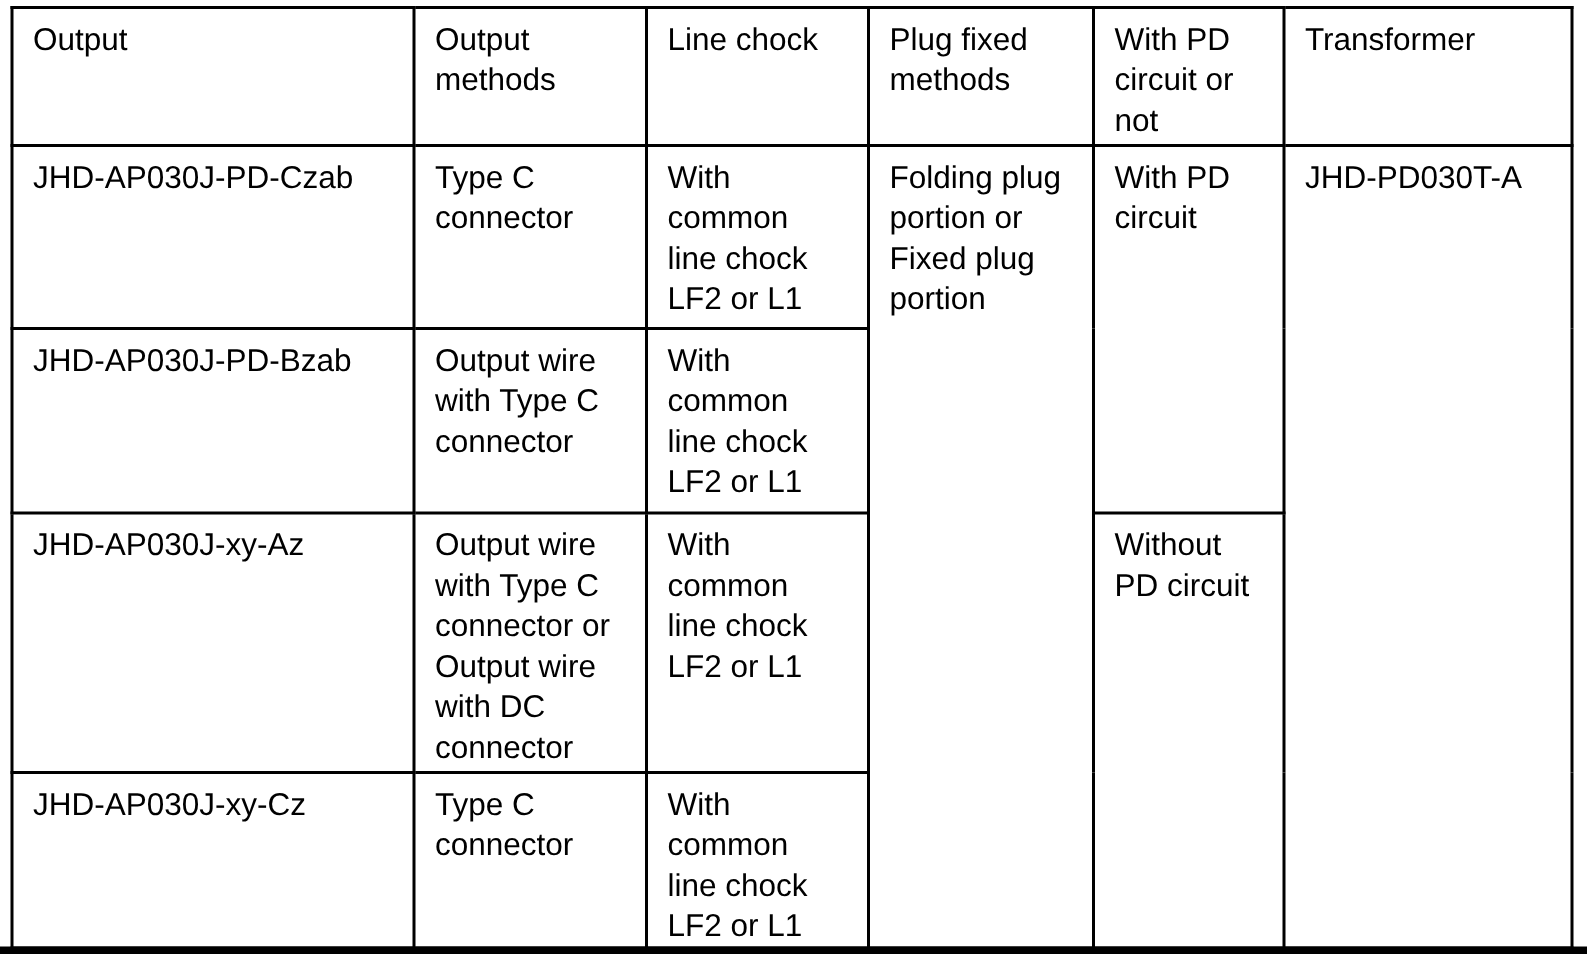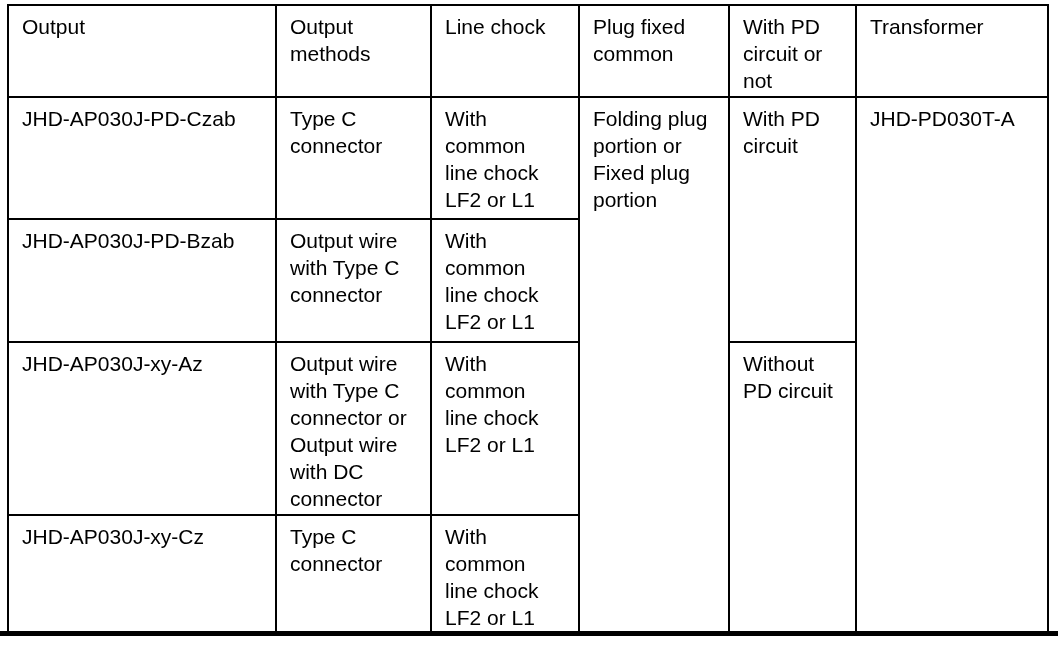--- a/index.html
+++ b/index.html
@@ -69,21 +69,21 @@
         <col class="c5">
         <col class="c6">
     </colgroup>
     <tbody>
       <tr class="hdr">
         <th>Output</th>
         <th>Output
 methods</th>
         <th>Line chock</th>
         <th>Plug fixed
-common</th>
+methods</th>
         <th>With PD
 circuit or
 not</th>
         <th>Transformer</th>
       </tr>
 
       <tr class="r1">
         <td>JHD-AP030J-PD-Czab</td>
         <td>Type C
 connector</td>

